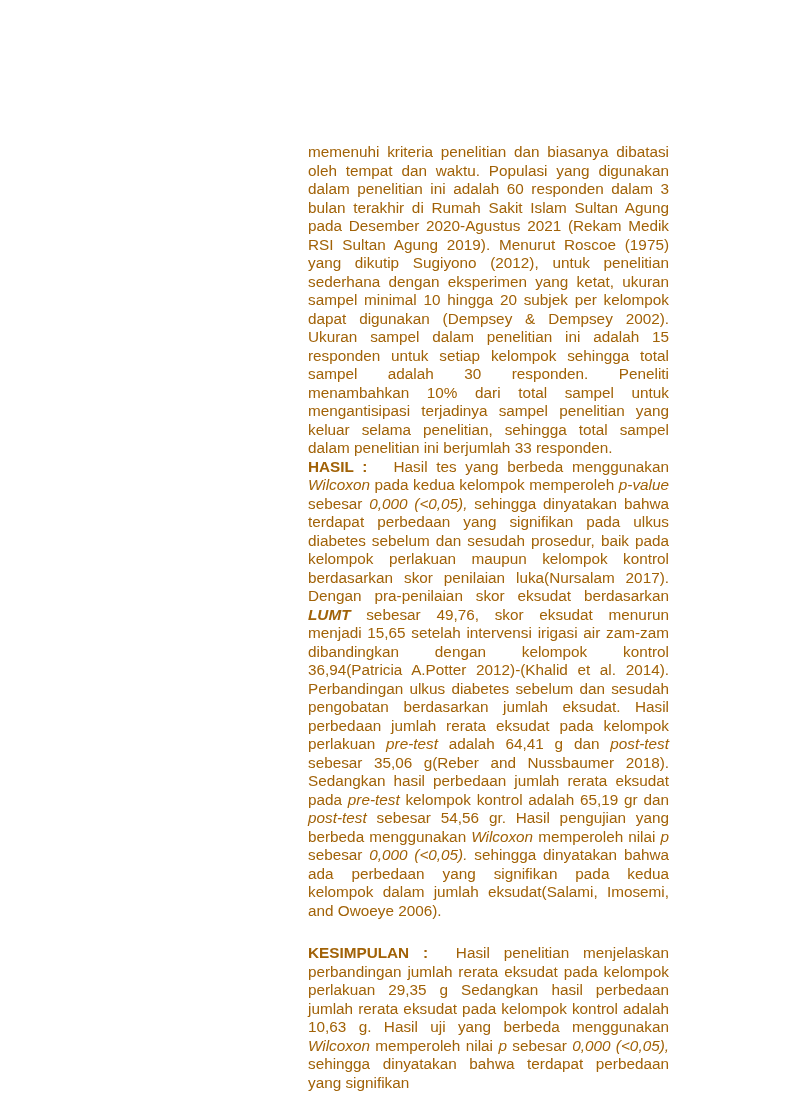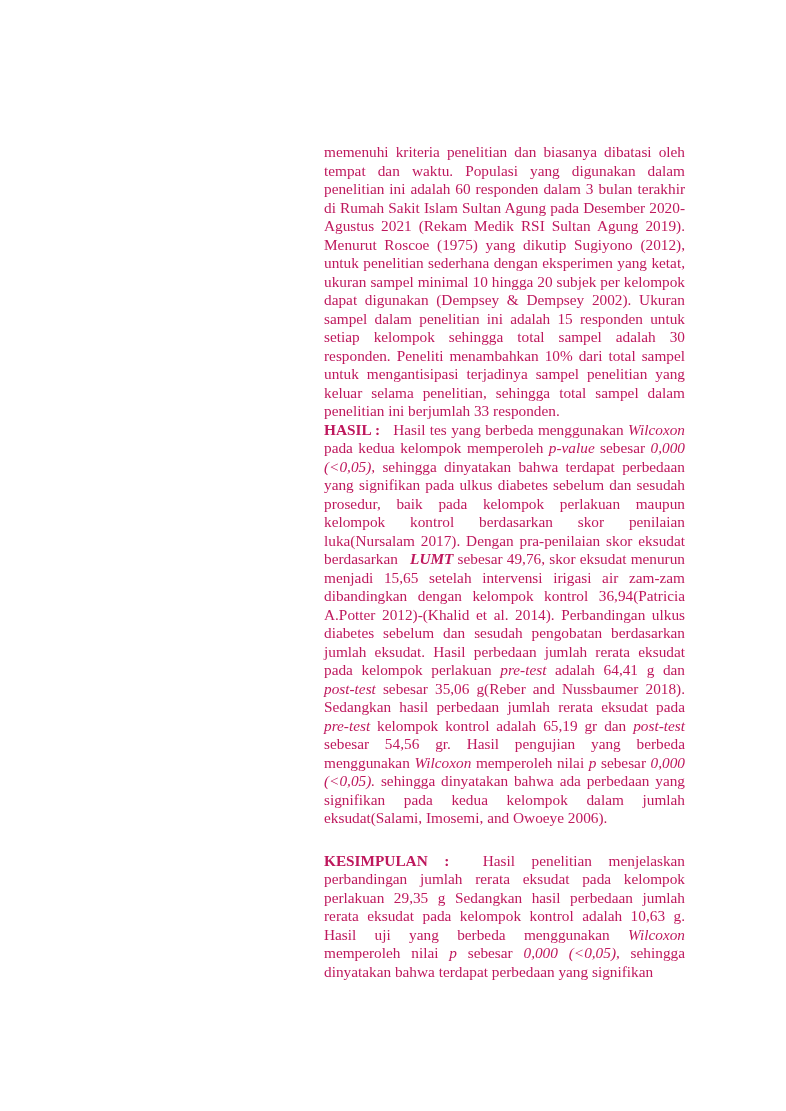--- a/index.html
+++ b/index.html
@@ -9,40 +9,40 @@
   }
   .page {
     position: relative;
     width: 786px;
     height: 1111px;
     background: #ffffff;
     overflow: hidden;
   }
   .text-column {
     position: absolute;
-    left: 324px;
+    left: 308px;
     top: 143px;
     width: 361px;
-    font-family: Liberation Serif, serif;
+    font-family: Liberation Sans, sans-serif;
     font-size: 15.3px;
     line-height: 18.5px;
-    color: #be185d;
+    color: #a16207;
     text-align: justify;
   }
   .text-column p {
     margin: 0;
     padding: 0;
   }
   .text-column p.space-before {
     margin-top: 24px;
   }
   .seg-normal { font-weight: normal; font-style: normal; }
   .seg-bold   { font-weight: bold;   font-style: normal; }
   .seg-italic { font-weight: normal; font-style: italic; }
-  .seg-bolditalic { font-weight: bold; font-style: italic; margin-left: 8px; }
+  .seg-bolditalic { font-weight: bold; font-style: italic; }
 </style>
 </head>
 <body>
 
 <div class="page">
   <div class="text-column" id="text-column">
       <p><span class="seg-normal">memenuhi kriteria penelitian dan biasanya dibatasi oleh tempat dan waktu. Populasi yang digunakan dalam penelitian ini adalah 60 responden dalam 3 bulan terakhir di Rumah Sakit Islam Sultan Agung pada Desember 2020-Agustus 2021 (Rekam Medik RSI Sultan Agung 2019). Menurut Roscoe (1975) yang dikutip Sugiyono (2012), untuk penelitian sederhana dengan eksperimen yang ketat, ukuran sampel minimal 10 hingga 20 subjek per kelompok dapat digunakan (Dempsey &amp; Dempsey 2002). Ukuran sampel dalam penelitian ini adalah 15 responden untuk setiap kelompok sehingga total sampel adalah 30 responden. Peneliti menambahkan 10% dari total sampel untuk mengantisipasi terjadinya sampel penelitian yang keluar selama penelitian, sehingga total sampel dalam penelitian ini berjumlah 33 responden.</span></p>
       <p><span class="seg-bold">HASIL :</span><span class="seg-normal">&nbsp;&nbsp; Hasil tes yang berbeda menggunakan </span><span class="seg-italic">Wilcoxon</span><span class="seg-normal"> pada kedua kelompok memperoleh </span><span class="seg-italic">p-value</span><span class="seg-normal"> sebesar </span><span class="seg-italic">0,000 (&lt;0,05),</span><span class="seg-normal"> sehingga dinyatakan bahwa terdapat perbedaan yang signifikan pada ulkus diabetes sebelum dan sesudah prosedur, baik pada kelompok perlakuan maupun kelompok kontrol berdasarkan skor penilaian luka(Nursalam 2017). Dengan pra-penilaian skor eksudat berdasarkan </span><span class="seg-bolditalic">LUMT</span><span class="seg-normal"> sebesar 49,76, skor eksudat menurun menjadi 15,65 setelah intervensi irigasi air zam-zam dibandingkan dengan kelompok kontrol 36,94(Patricia A.Potter 2012)-(Khalid et al. 2014). Perbandingan ulkus diabetes sebelum dan sesudah pengobatan berdasarkan jumlah eksudat. Hasil perbedaan jumlah rerata eksudat pada kelompok perlakuan </span><span class="seg-italic">pre-test</span><span class="seg-normal"> adalah 64,41 g dan </span><span class="seg-italic">post-test</span><span class="seg-normal"> sebesar 35,06 g(Reber and Nussbaumer 2018). Sedangkan hasil perbedaan jumlah rerata eksudat pada </span><span class="seg-italic">pre-test</span><span class="seg-normal"> kelompok kontrol adalah 65,19 gr dan </span><span class="seg-italic">post-test</span><span class="seg-normal"> sebesar 54,56 gr. Hasil pengujian yang berbeda menggunakan </span><span class="seg-italic">Wilcoxon</span><span class="seg-normal"> memperoleh nilai </span><span class="seg-italic">p</span><span class="seg-normal"> sebesar </span><span class="seg-italic">0,000 (&lt;0,05).</span><span class="seg-normal"> sehingga dinyatakan bahwa ada perbedaan yang signifikan pada kedua kelompok dalam jumlah eksudat(Salami, Imosemi, and Owoeye 2006).</span></p>
       <p class="space-before"><span class="seg-bold">KESIMPULAN :</span><span class="seg-normal">&nbsp; Hasil penelitian menjelaskan perbandingan jumlah rerata eksudat pada kelompok perlakuan 29,35 g Sedangkan hasil perbedaan jumlah rerata eksudat pada kelompok kontrol adalah 10,63 g. Hasil uji yang berbeda menggunakan </span><span class="seg-italic">Wilcoxon</span><span class="seg-normal"> memperoleh nilai </span><span class="seg-italic">p</span><span class="seg-normal"> sebesar </span><span class="seg-italic">0,000 (&lt;0,05),</span><span class="seg-normal"> sehingga dinyatakan bahwa terdapat perbedaan yang signifikan</span></p>
     </div>

